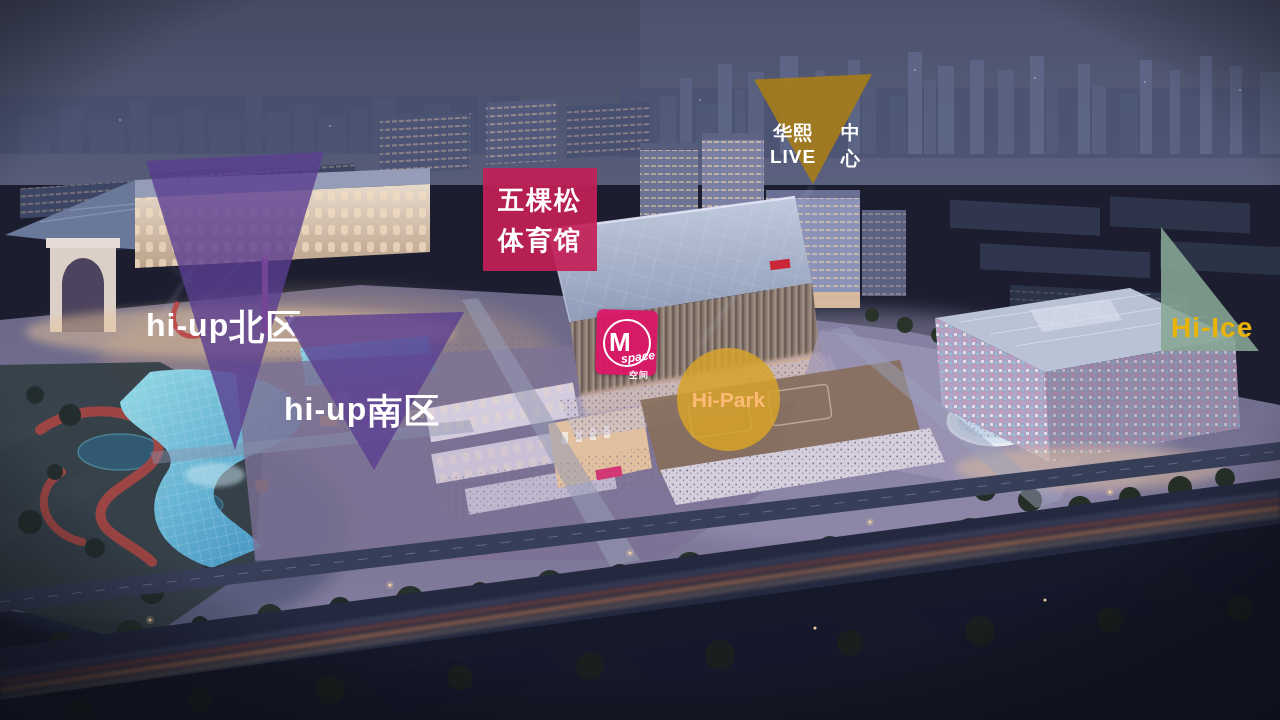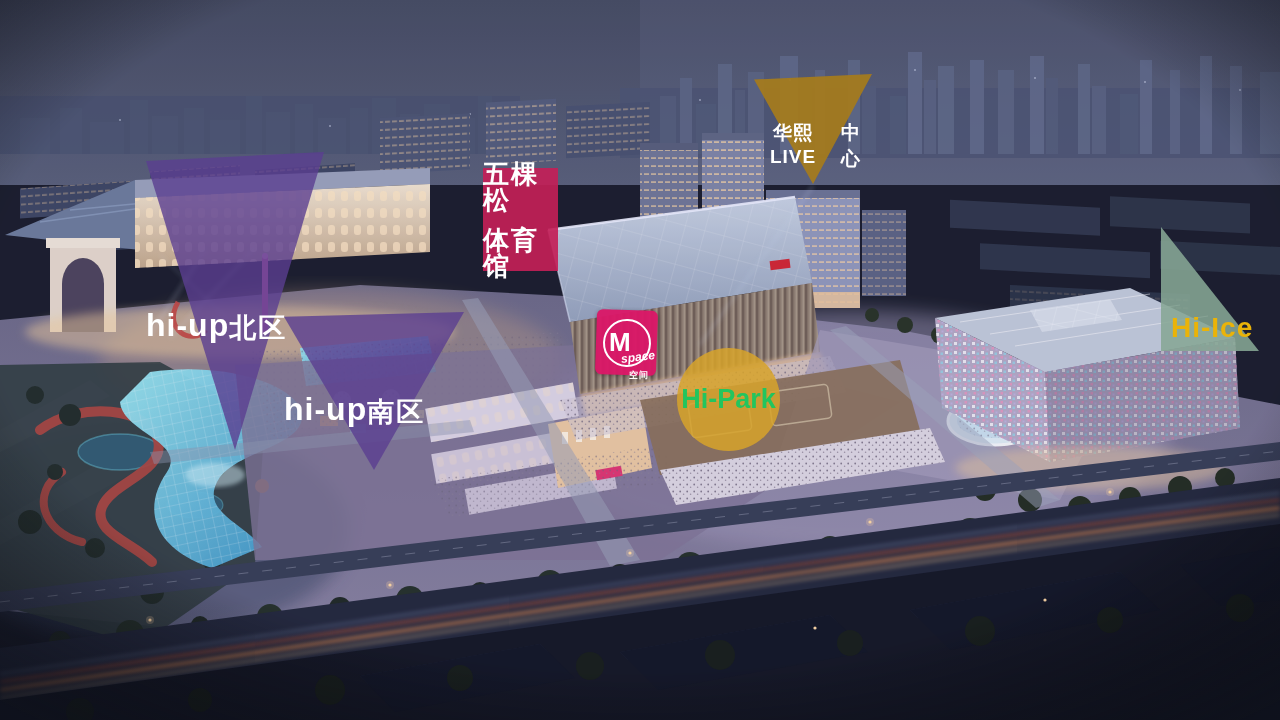--- a/index.html
+++ b/index.html
@@ -9,27 +9,27 @@
   .marker{position:absolute;}
   .fill{position:absolute;inset:0;}
   .tri-down{clip-path:polygon(0 3%,100% 0,50% 100%);opacity:.80;}
   .tri-down.gold{clip-path:polygon(0 5%,100% 0,50% 100%);opacity:.94;}
   .tri-right{clip-path:polygon(0 0,100% 100%,0 100%);opacity:.88;}
   .circ{border-radius:50%;opacity:.85;}
   .rect-fill{opacity:.92;}
   .tri-text{position:relative;height:100%;display:flex;
             align-items:center;color:#fff;font-weight:bold;text-align:center;}
   .tri-text .brand{font-size:32px;letter-spacing:1px;}
-  .tri-text .zone{font-size:27px;margin-top:5px;letter-spacing:2px;}
+  .tri-text .zone{font-size:35px;margin-top:5px;letter-spacing:2px;}
   .tri-text.small .line1{font-size:19px;letter-spacing:1px;}
   .tri-text.small .line2{font-size:19px;margin-top:4px;letter-spacing:3px;}
   .rect-text{position:relative;height:100%;display:flex;flex-direction:column;
              justify-content:center;align-items:center;gap:14px;color:#fff;
              font-weight:bold;font-size:26px;letter-spacing:2px;line-height:1;}
-  .big-label{font-size:27px;font-weight:bold;color:#22c55e;}
+  .big-label{font-size:21px;font-weight:bold;color:#fdba74;}
   .center-label{position:relative;height:100%;display:flex;align-items:center;
                 justify-content:center;}
   .hiice-text{position:absolute;left:1171px;top:312px;font-size:28px;
               font-weight:bold;color:#eab308;letter-spacing:1px;}
   
   .mspace .badge{border-radius:6px;opacity:.96;transform:rotate(2deg);
                  box-shadow:0 1px 4px rgba(0,0,0,.35);}
   .mspace .ring{position:absolute;left:7px;top:9px;width:44px;height:44px;
                 border:2.5px solid #fff;border-radius:50%;transform:rotate(2deg);}
   .mspace .m-letter{position:absolute;left:13px;top:17px;font-size:26px;
@@ -462,21 +462,21 @@
 </div>
 
 <div class="marker" style="left:284px;top:312px;width:180px;height:158px">
   <div class="fill tri-down" style="background: rgb(91, 62, 145);"></div>
   <div class="tri-text" style="padding-top:18px">
     <span class="brand">hi-up</span>
     <span class="zone">南区</span>
   </div>
 </div>
 
-<div class="marker" style="left:483px;top:168px;width:75px;height:103px">
+<div class="marker" style="left:483px;top:168px;width:114px;height:103px">
   <div class="fill rect-fill" style="background: rgb(195, 32, 87);"></div>
   <div class="rect-text">
     <span>五棵松</span>
     <span>体育馆</span>
   </div>
 </div>
 
 <div class="marker" style="left:754px;top:74px;width:118px;height:110px">
   <div class="fill tri-down gold" style="background: rgb(165, 123, 30);"></div>
   <div class="tri-text small" style="padding-top:15px">

